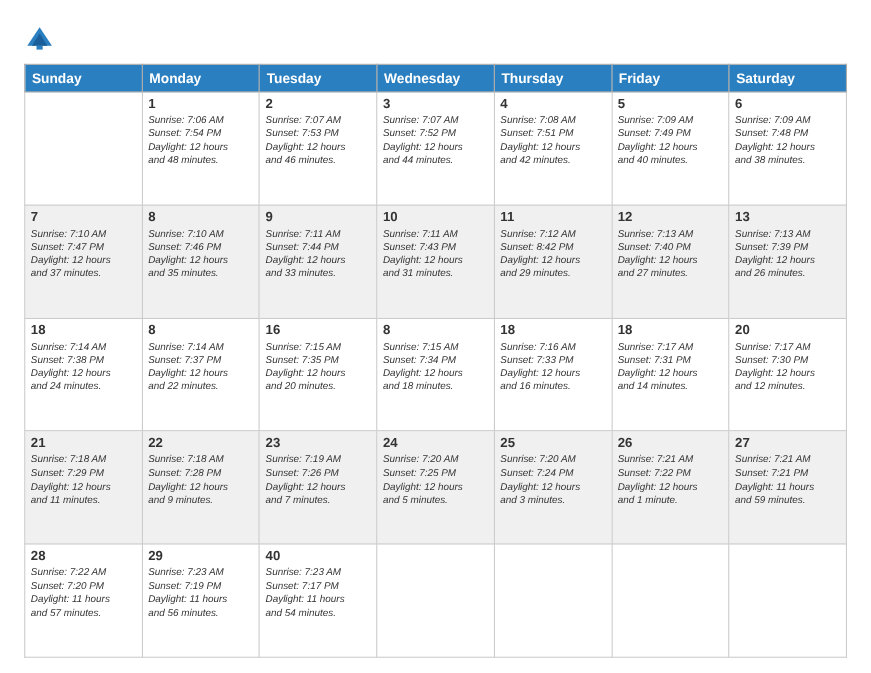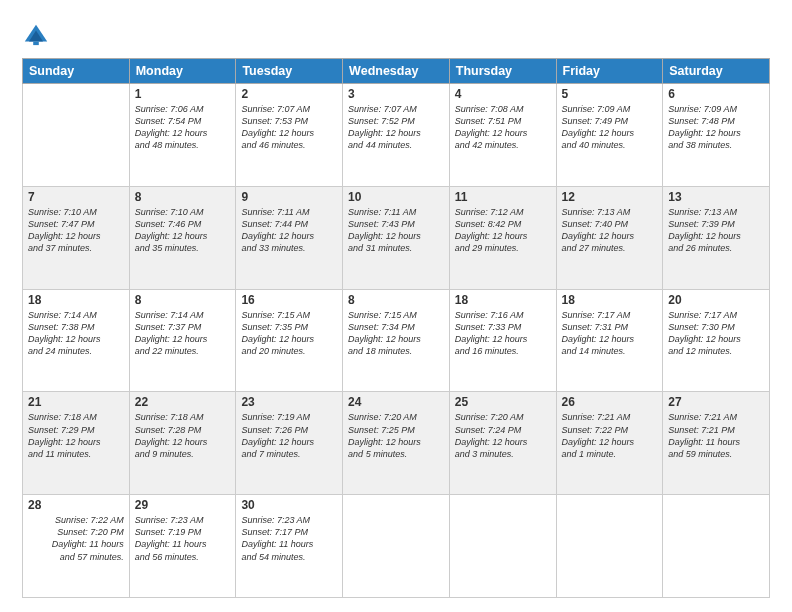--- a/index.html
+++ b/index.html
@@ -337,34 +337,34 @@
             <span class="day-number">27</span>
             <div class="day-info" style="white-space: pre-line;">Sunrise: 7:21 AM
 Sunset: 7:21 PM
 Daylight: 11 hours
 and 59 minutes.</div>
           </td>
         </tr>
         <tr class="row-white">
           <td>
             <span class="day-number">28</span>
-            <div class="day-info" style="white-space: pre-line; text-align: right;">Sunrise: 7:22 AM
+            <div class="day-info" style="white-space: pre-line;">Sunrise: 7:22 AM
 Sunset: 7:20 PM
 Daylight: 11 hours
 and 57 minutes.</div>
           </td>
           <td>
             <span class="day-number">29</span>
             <div class="day-info" style="white-space: pre-line;">Sunrise: 7:23 AM
 Sunset: 7:19 PM
 Daylight: 11 hours
 and 56 minutes.</div>
           </td>
           <td>
-            <span class="day-number">30</span>
+            <span class="day-number">40</span>
             <div class="day-info" style="white-space: pre-line;">Sunrise: 7:23 AM
 Sunset: 7:17 PM
 Daylight: 11 hours
 and 54 minutes.</div>
           </td>
           <td class="empty-cell"></td>
           <td class="empty-cell"></td>
           <td class="empty-cell"></td>
           <td class="empty-cell"></td>
         </tr>

